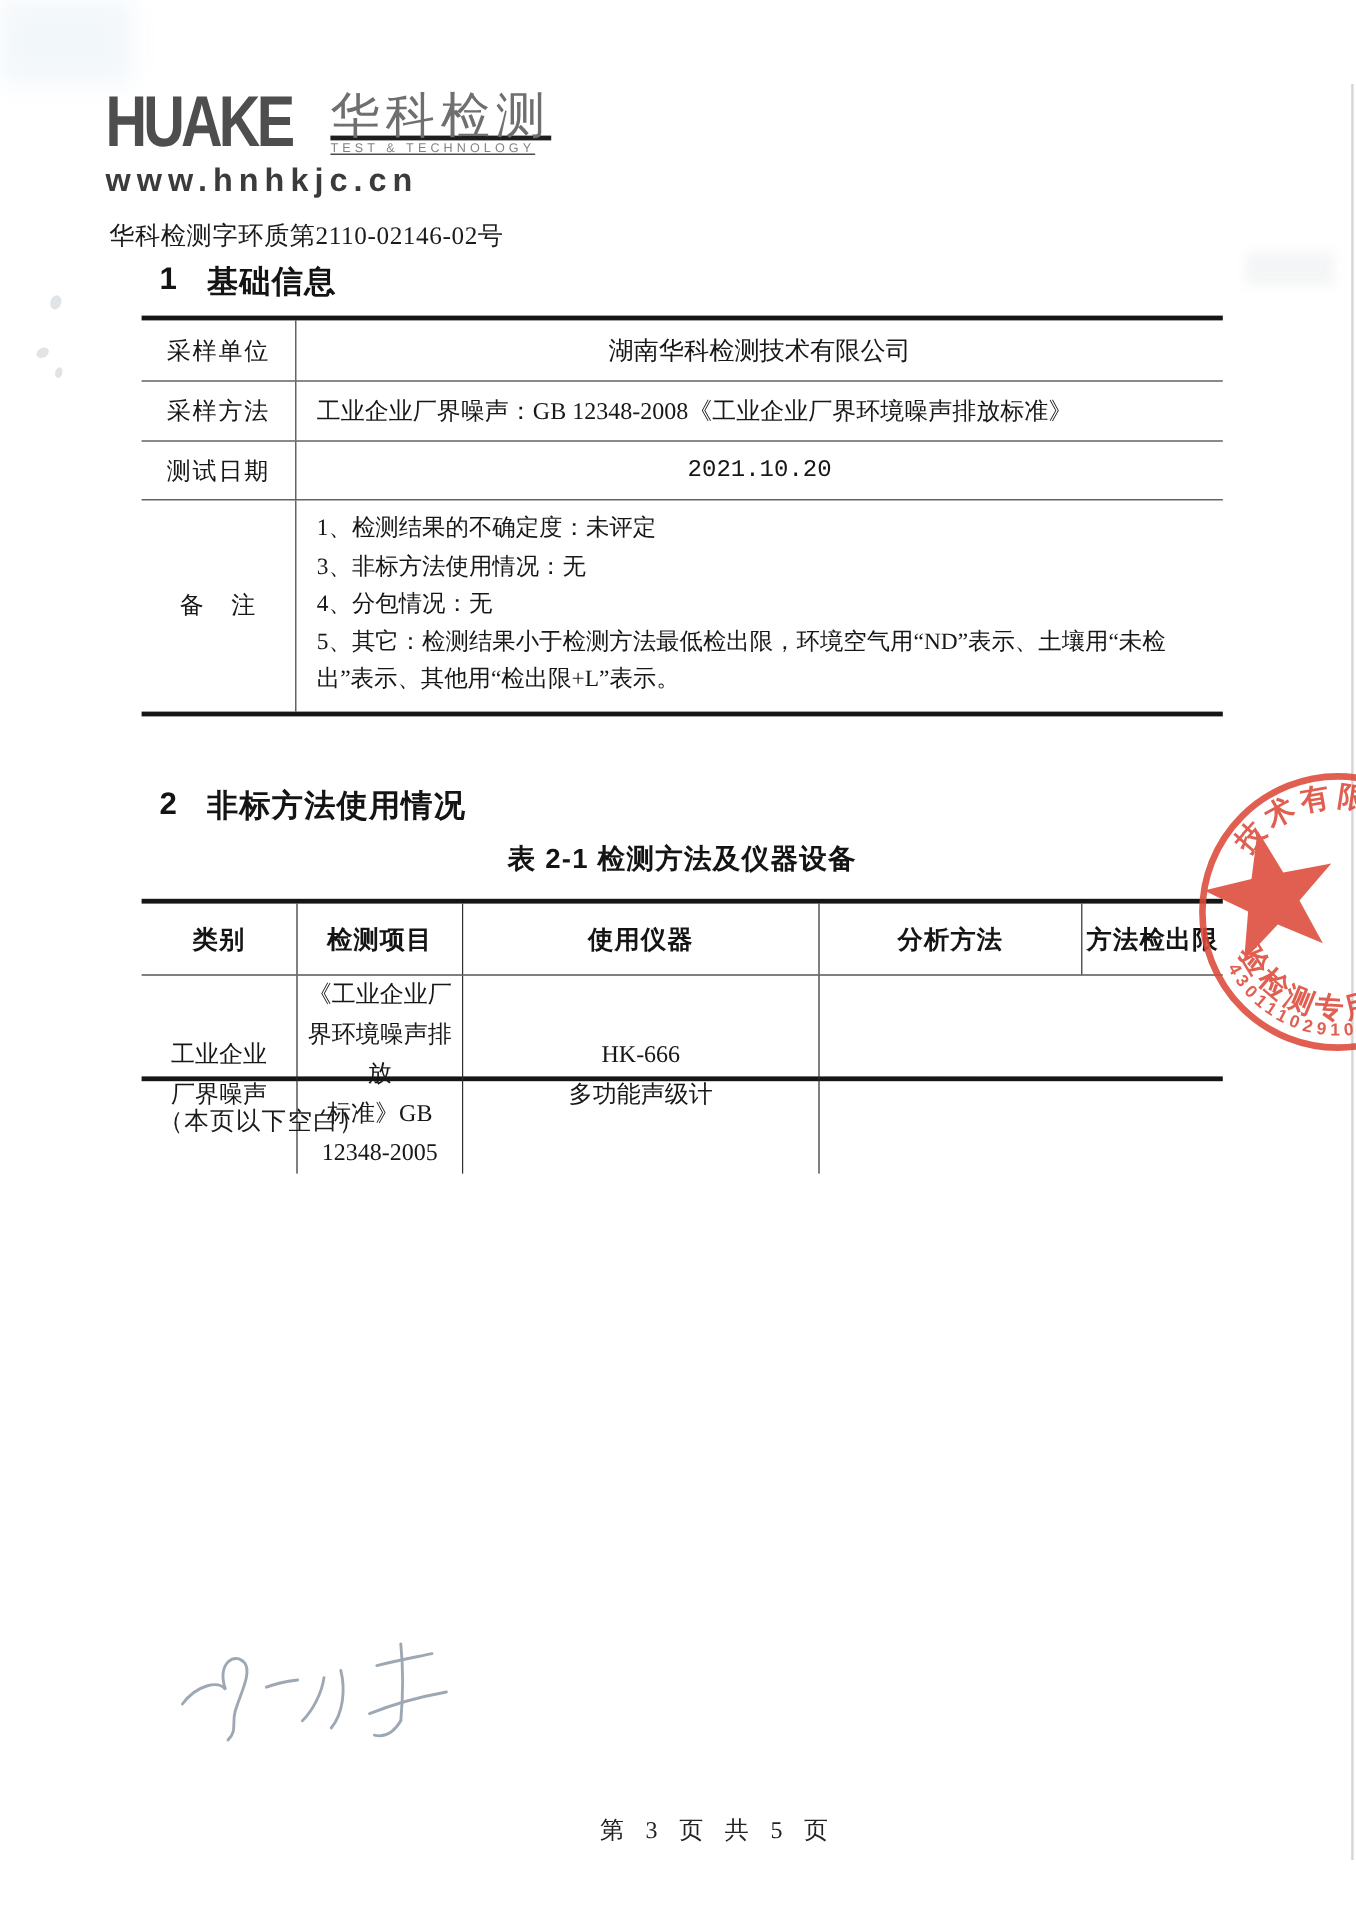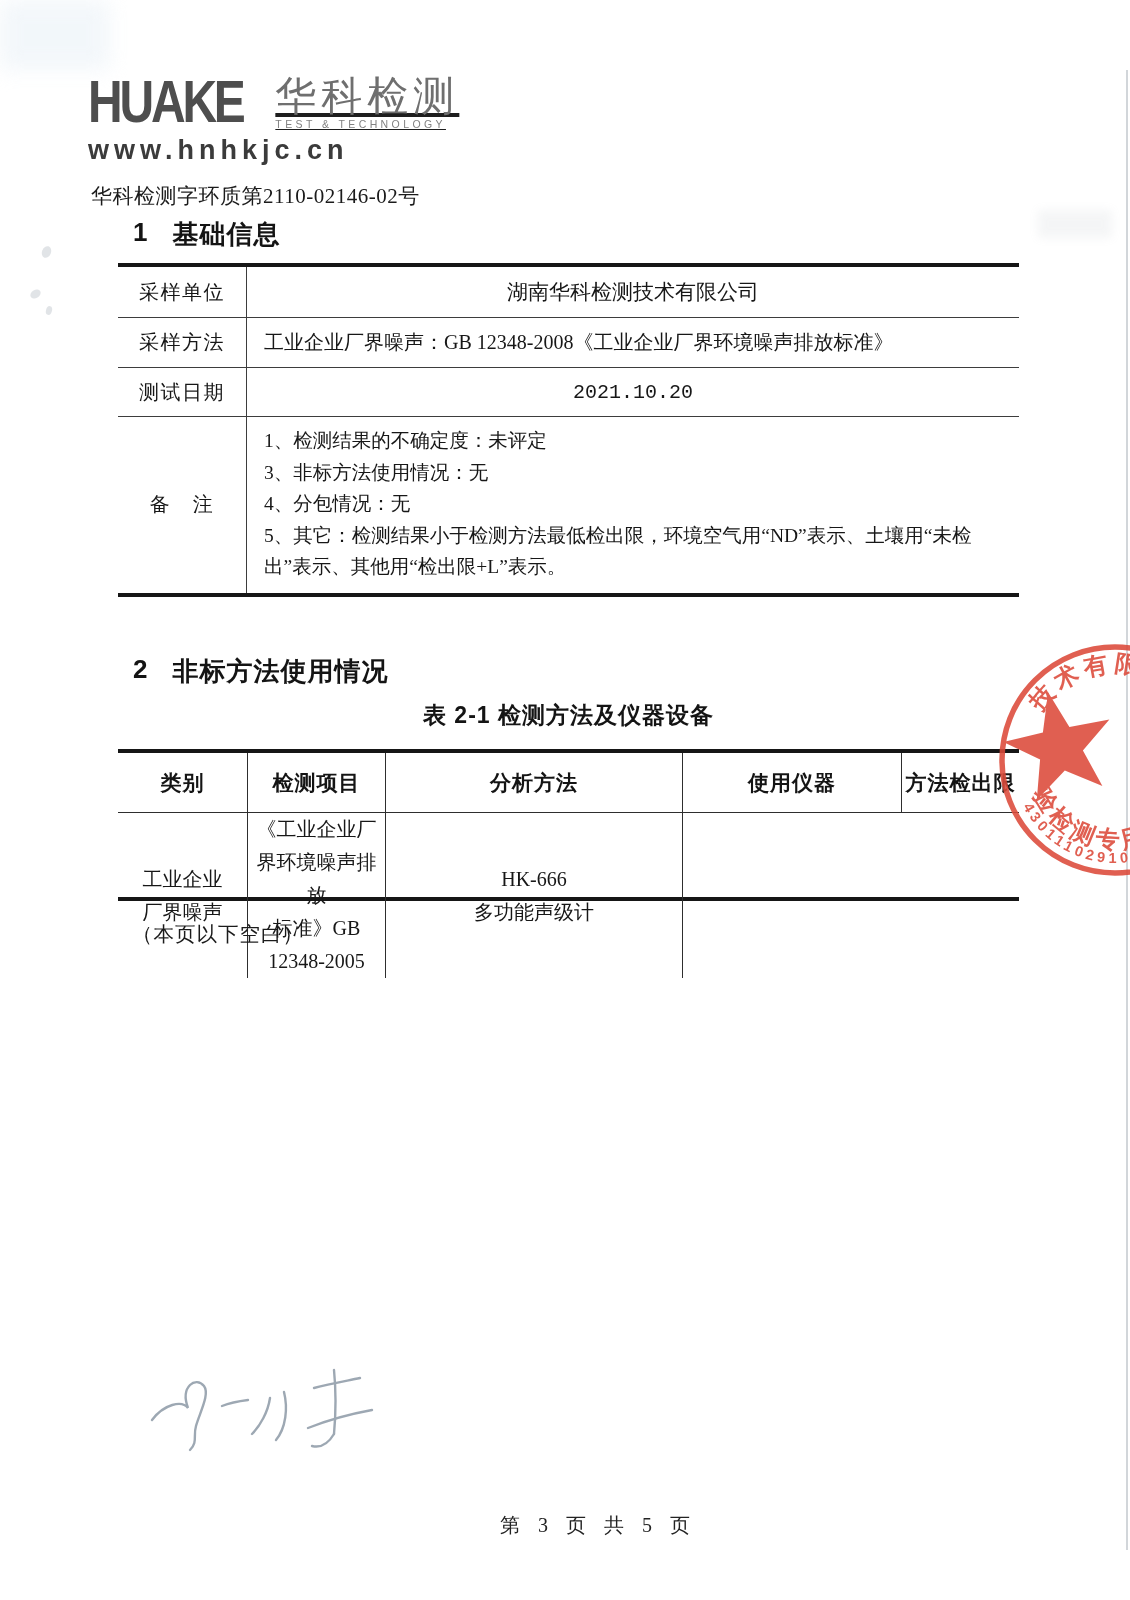--- a/index.html
+++ b/index.html
@@ -188,22 +188,22 @@
   <span class="num">2</span>
   <span>非标方法使用情况</span>
 </div>
 
 <div class="caption">表 2-1  检测方法及仪器设备</div>
 
 <div class="t2">
   <div class="t2-row head">
     <div class="cell">类别</div>
     <div class="cell">检测项目</div>
+    <div class="cell">使用仪器</div>
     <div class="cell">分析方法</div>
-    <div class="cell">使用仪器</div>
     <div class="cell">方法检出限</div>
   </div>
   <div class="t2-row data">
     <div class="cell">
       <div>工业企业</div>
       <div>厂界噪声</div>
     </div>
     <div class="cell">
       <div>《工业企业厂界环境噪声排放</div>
       <div>标准》GB 12348-2005</div>

